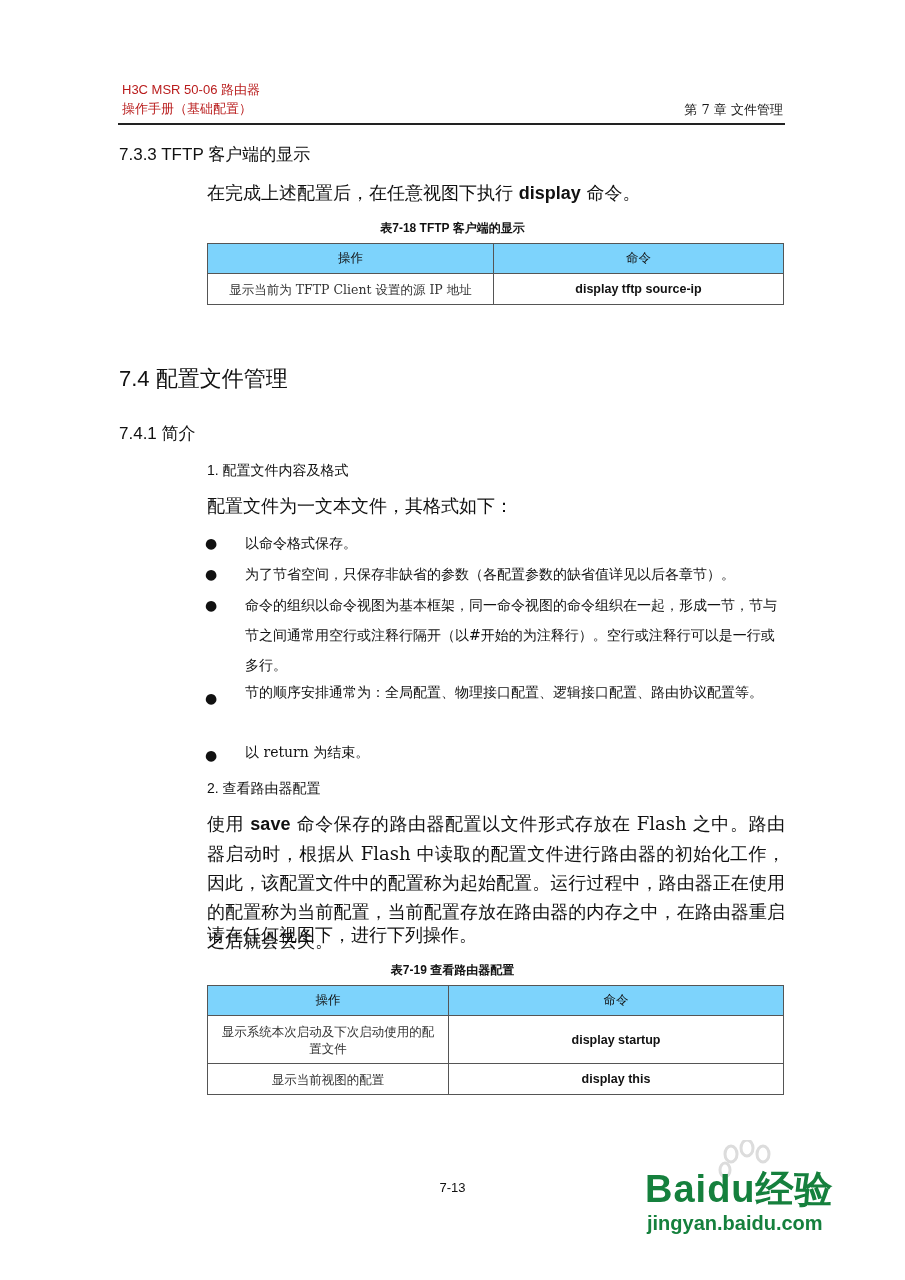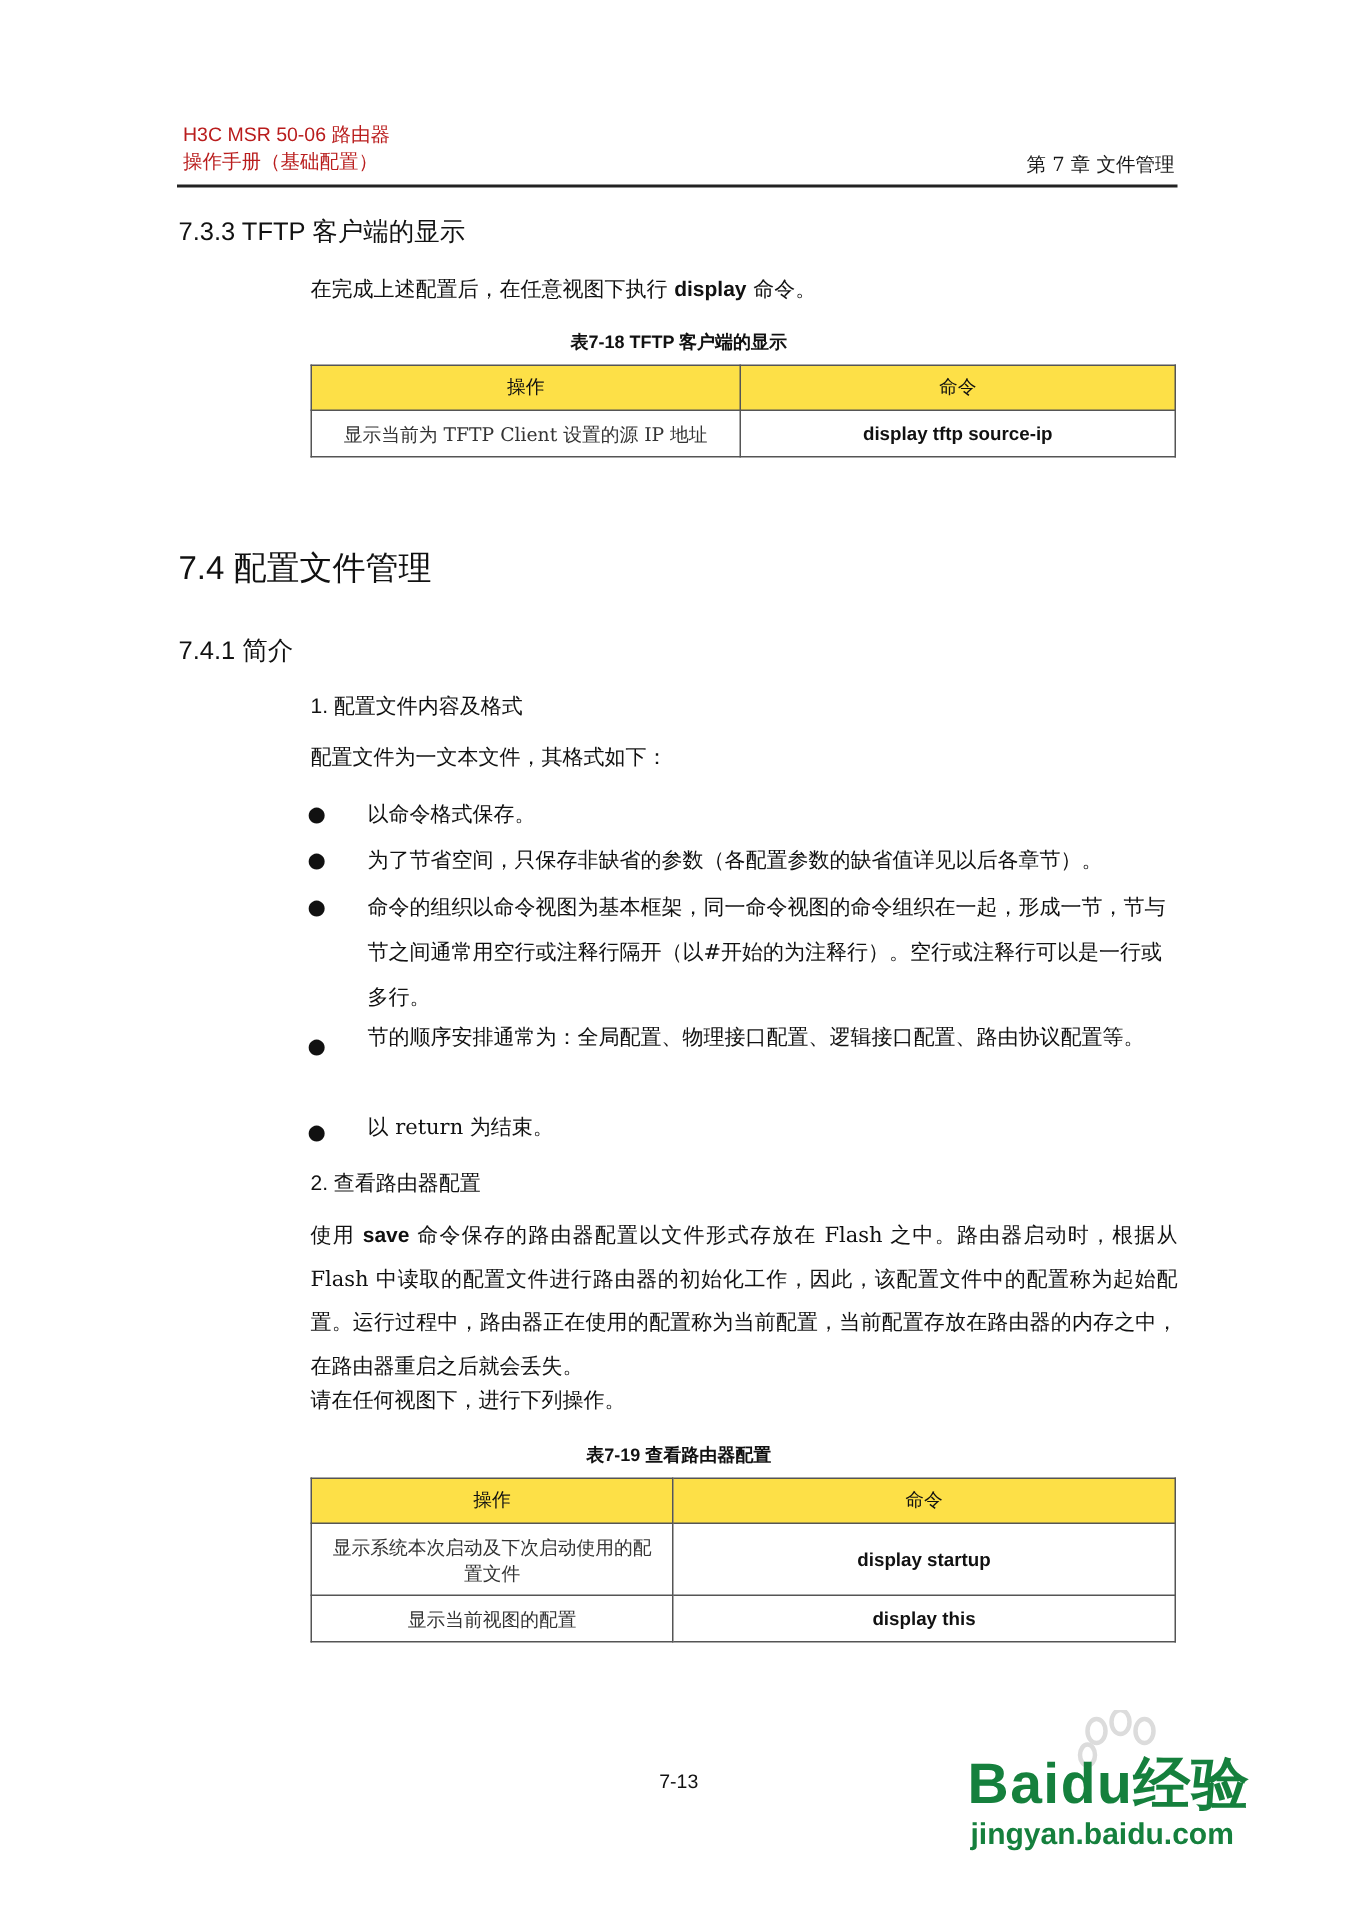--- a/index.html
+++ b/index.html
@@ -8,25 +8,25 @@
       font-family: "DejaVu Sans", "Liberation Sans", sans-serif; color: #111;
     }
     .abs { position: absolute; }
     .hdr { left: 122px; font-size: 13px; color: #b91c1c; line-height: 16px; }
     .serif { font-family: "DejaVu Serif", "Liberation Serif", serif; }
     .sans { font-family: "Liberation Sans", "DejaVu Sans", sans-serif; }
     .rule { left: 118px; width: 667px; height: 2px; background: #222; }
     .h3 { font-size: 17px; font-family: "Liberation Sans", "DejaVu Sans", sans-serif; }
     .h2 { font-size: 22px; font-family: "Liberation Sans", "DejaVu Sans", sans-serif; }
     .h4 { font-size: 14px; font-family: "Liberation Sans", "DejaVu Sans", sans-serif; }
-    .p { font-size: 14px; line-height: 29px; }
+    .p { font-size: 18px; line-height: 29px; }
     .cap { font-size: 12px; font-weight: bold; font-family: "Liberation Sans", "DejaVu Sans", sans-serif; width: 905px; left: 0; text-align: center; }
     table.doc { position: absolute; border-collapse: collapse; font-size: 12.5px; }
     table.doc th, table.doc td { border: 1px solid #555; padding: 0 10px; text-align: center; vertical-align: middle; }
-    table.doc th { background: #fde047; text-align: center; font-weight: normal; font-family: "Liberation Sans", "DejaVu Sans", sans-serif; margin-left: 12px; }
+    table.doc th { background: #7dd3fc; text-align: center; font-weight: normal; font-family: "Liberation Sans", "DejaVu Sans", sans-serif; margin-left: 12px; }
     table.doc td.op { font-family: "DejaVu Serif", "Liberation Serif", serif; color: #333; line-height: 17px; }
     table.doc td.cmd { font-weight: bold; font-family: "Liberation Sans", "DejaVu Sans", sans-serif; }
     .bullet { left: 205px; font-size: 14px; }
     .bul-text { left: 245px; width: 540px; font-size: 14px; line-height: 30px; }
     .wm { color: #15803d; font-family: "Liberation Sans", "DejaVu Sans", sans-serif; font-weight: bold; }
   </style>
 </head>
 <body>
 
 <div class="abs hdr sans" style="top:82px;">H3C MSR 50-06 路由器</div>

